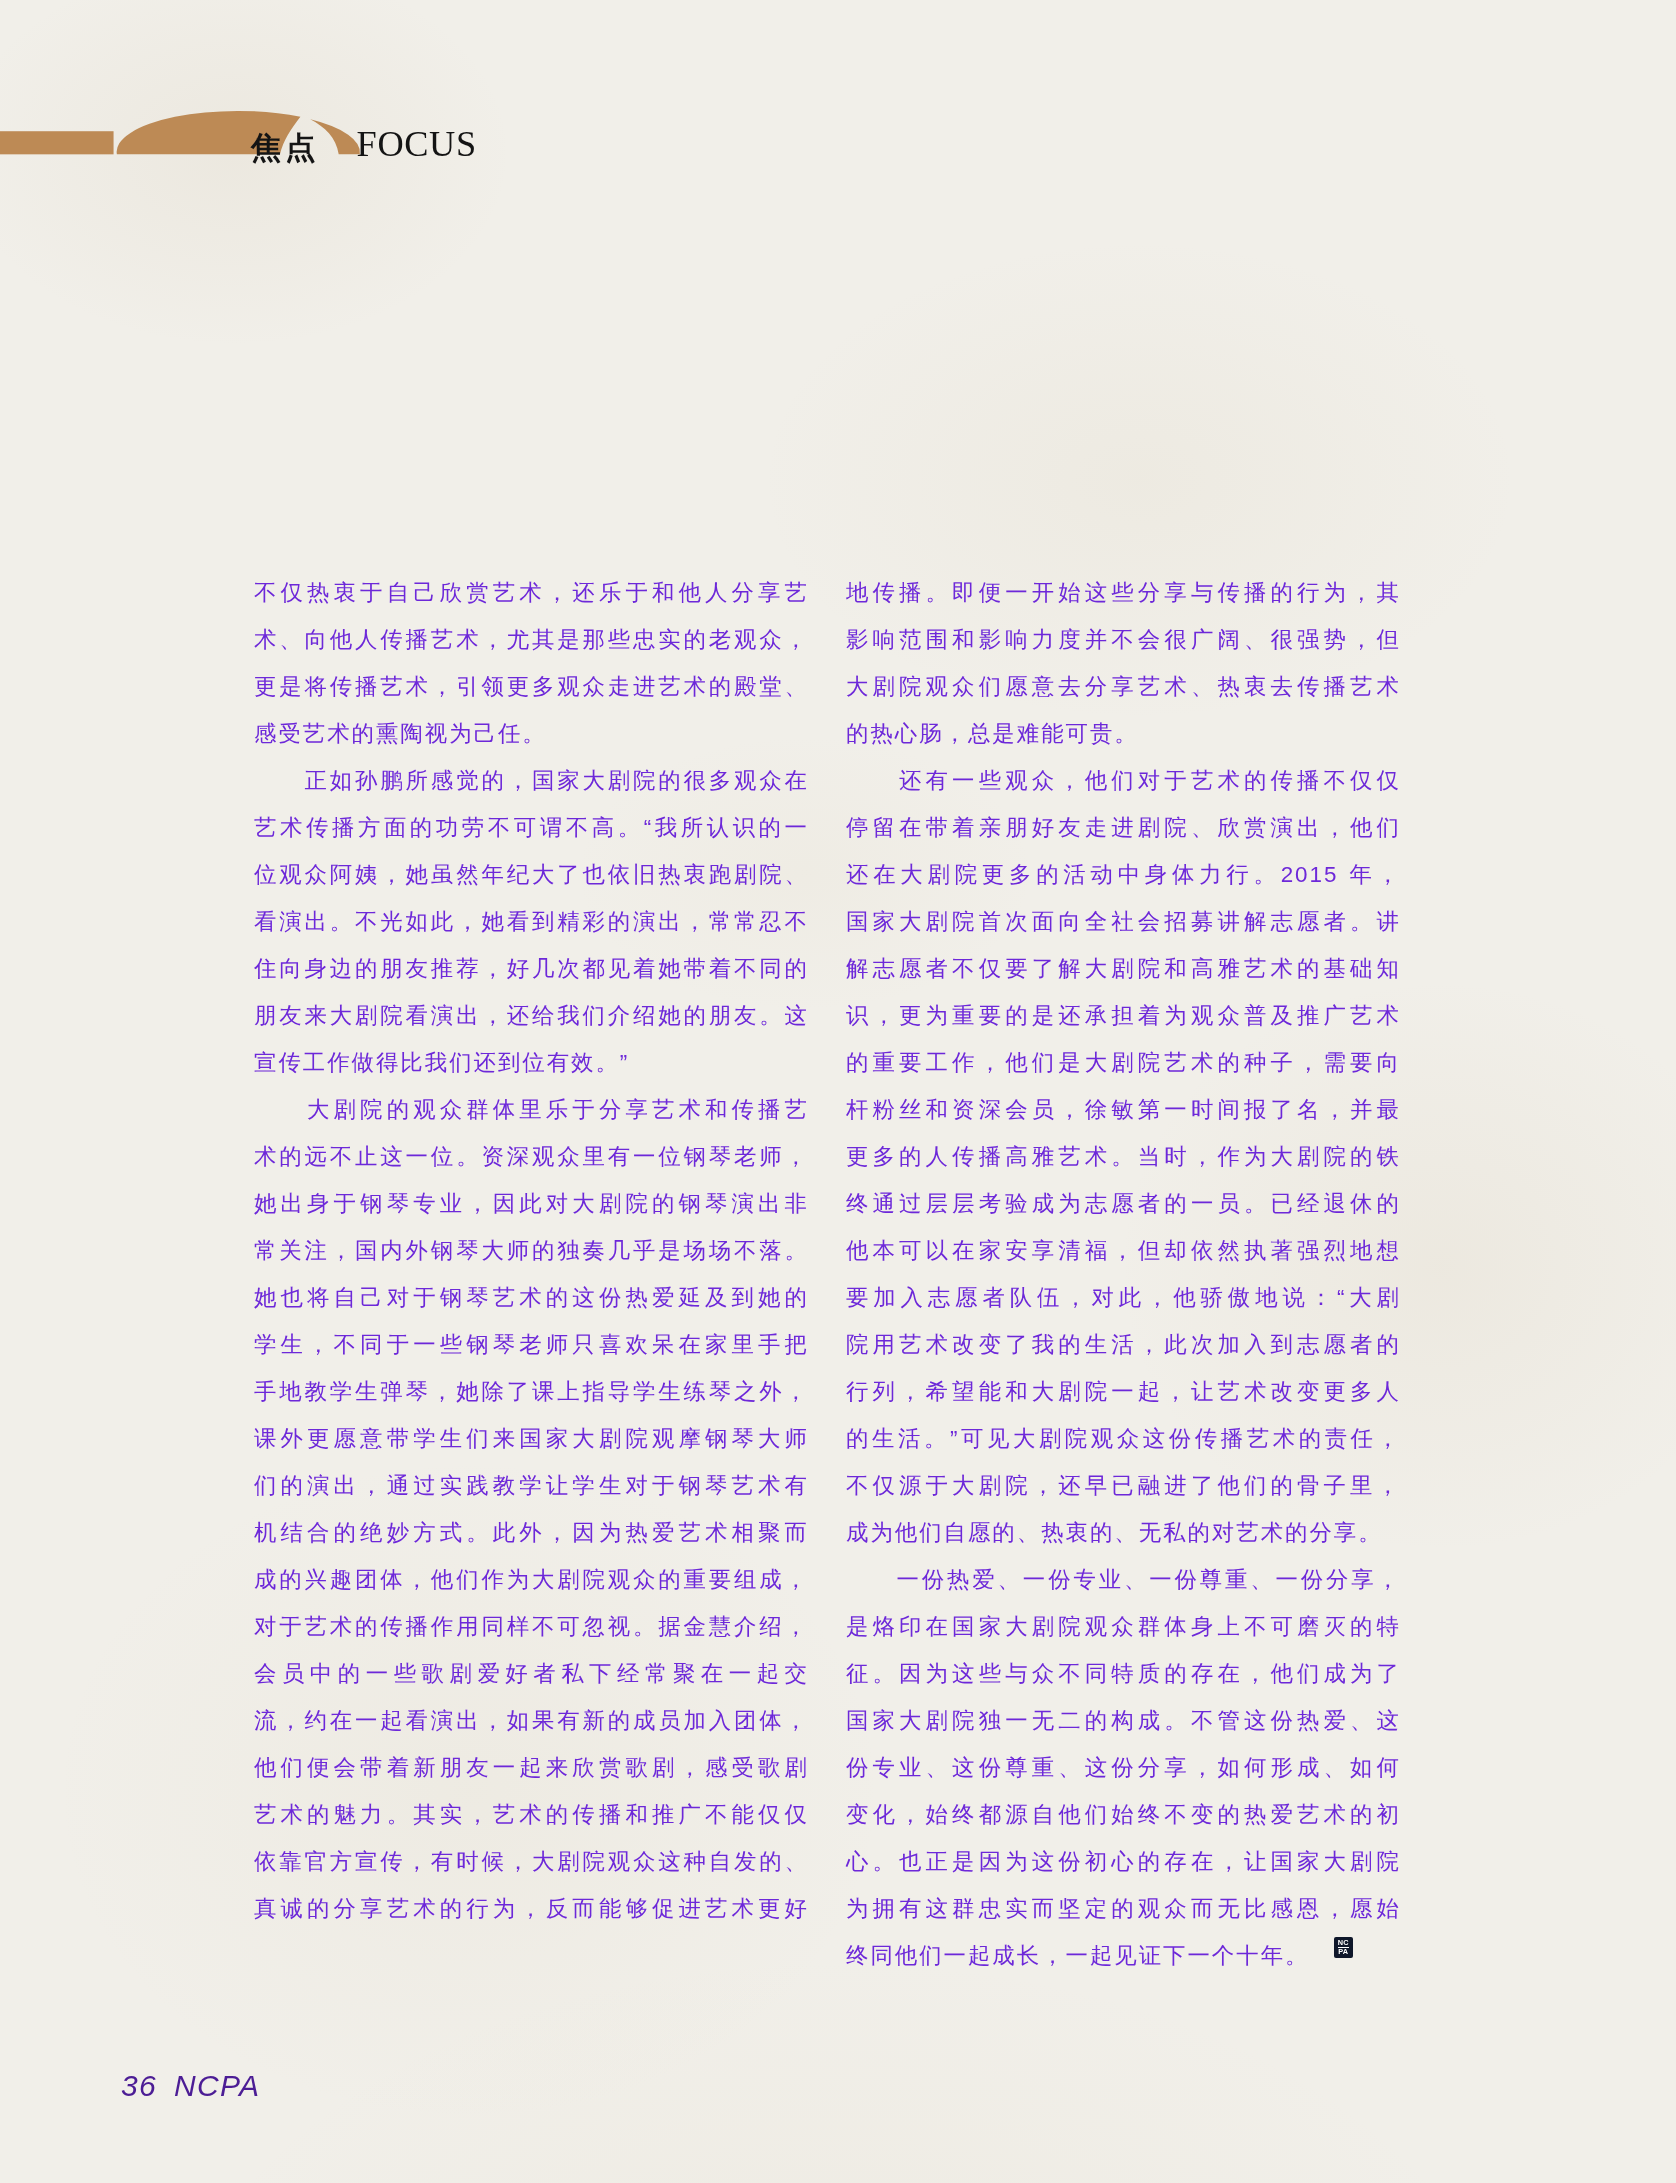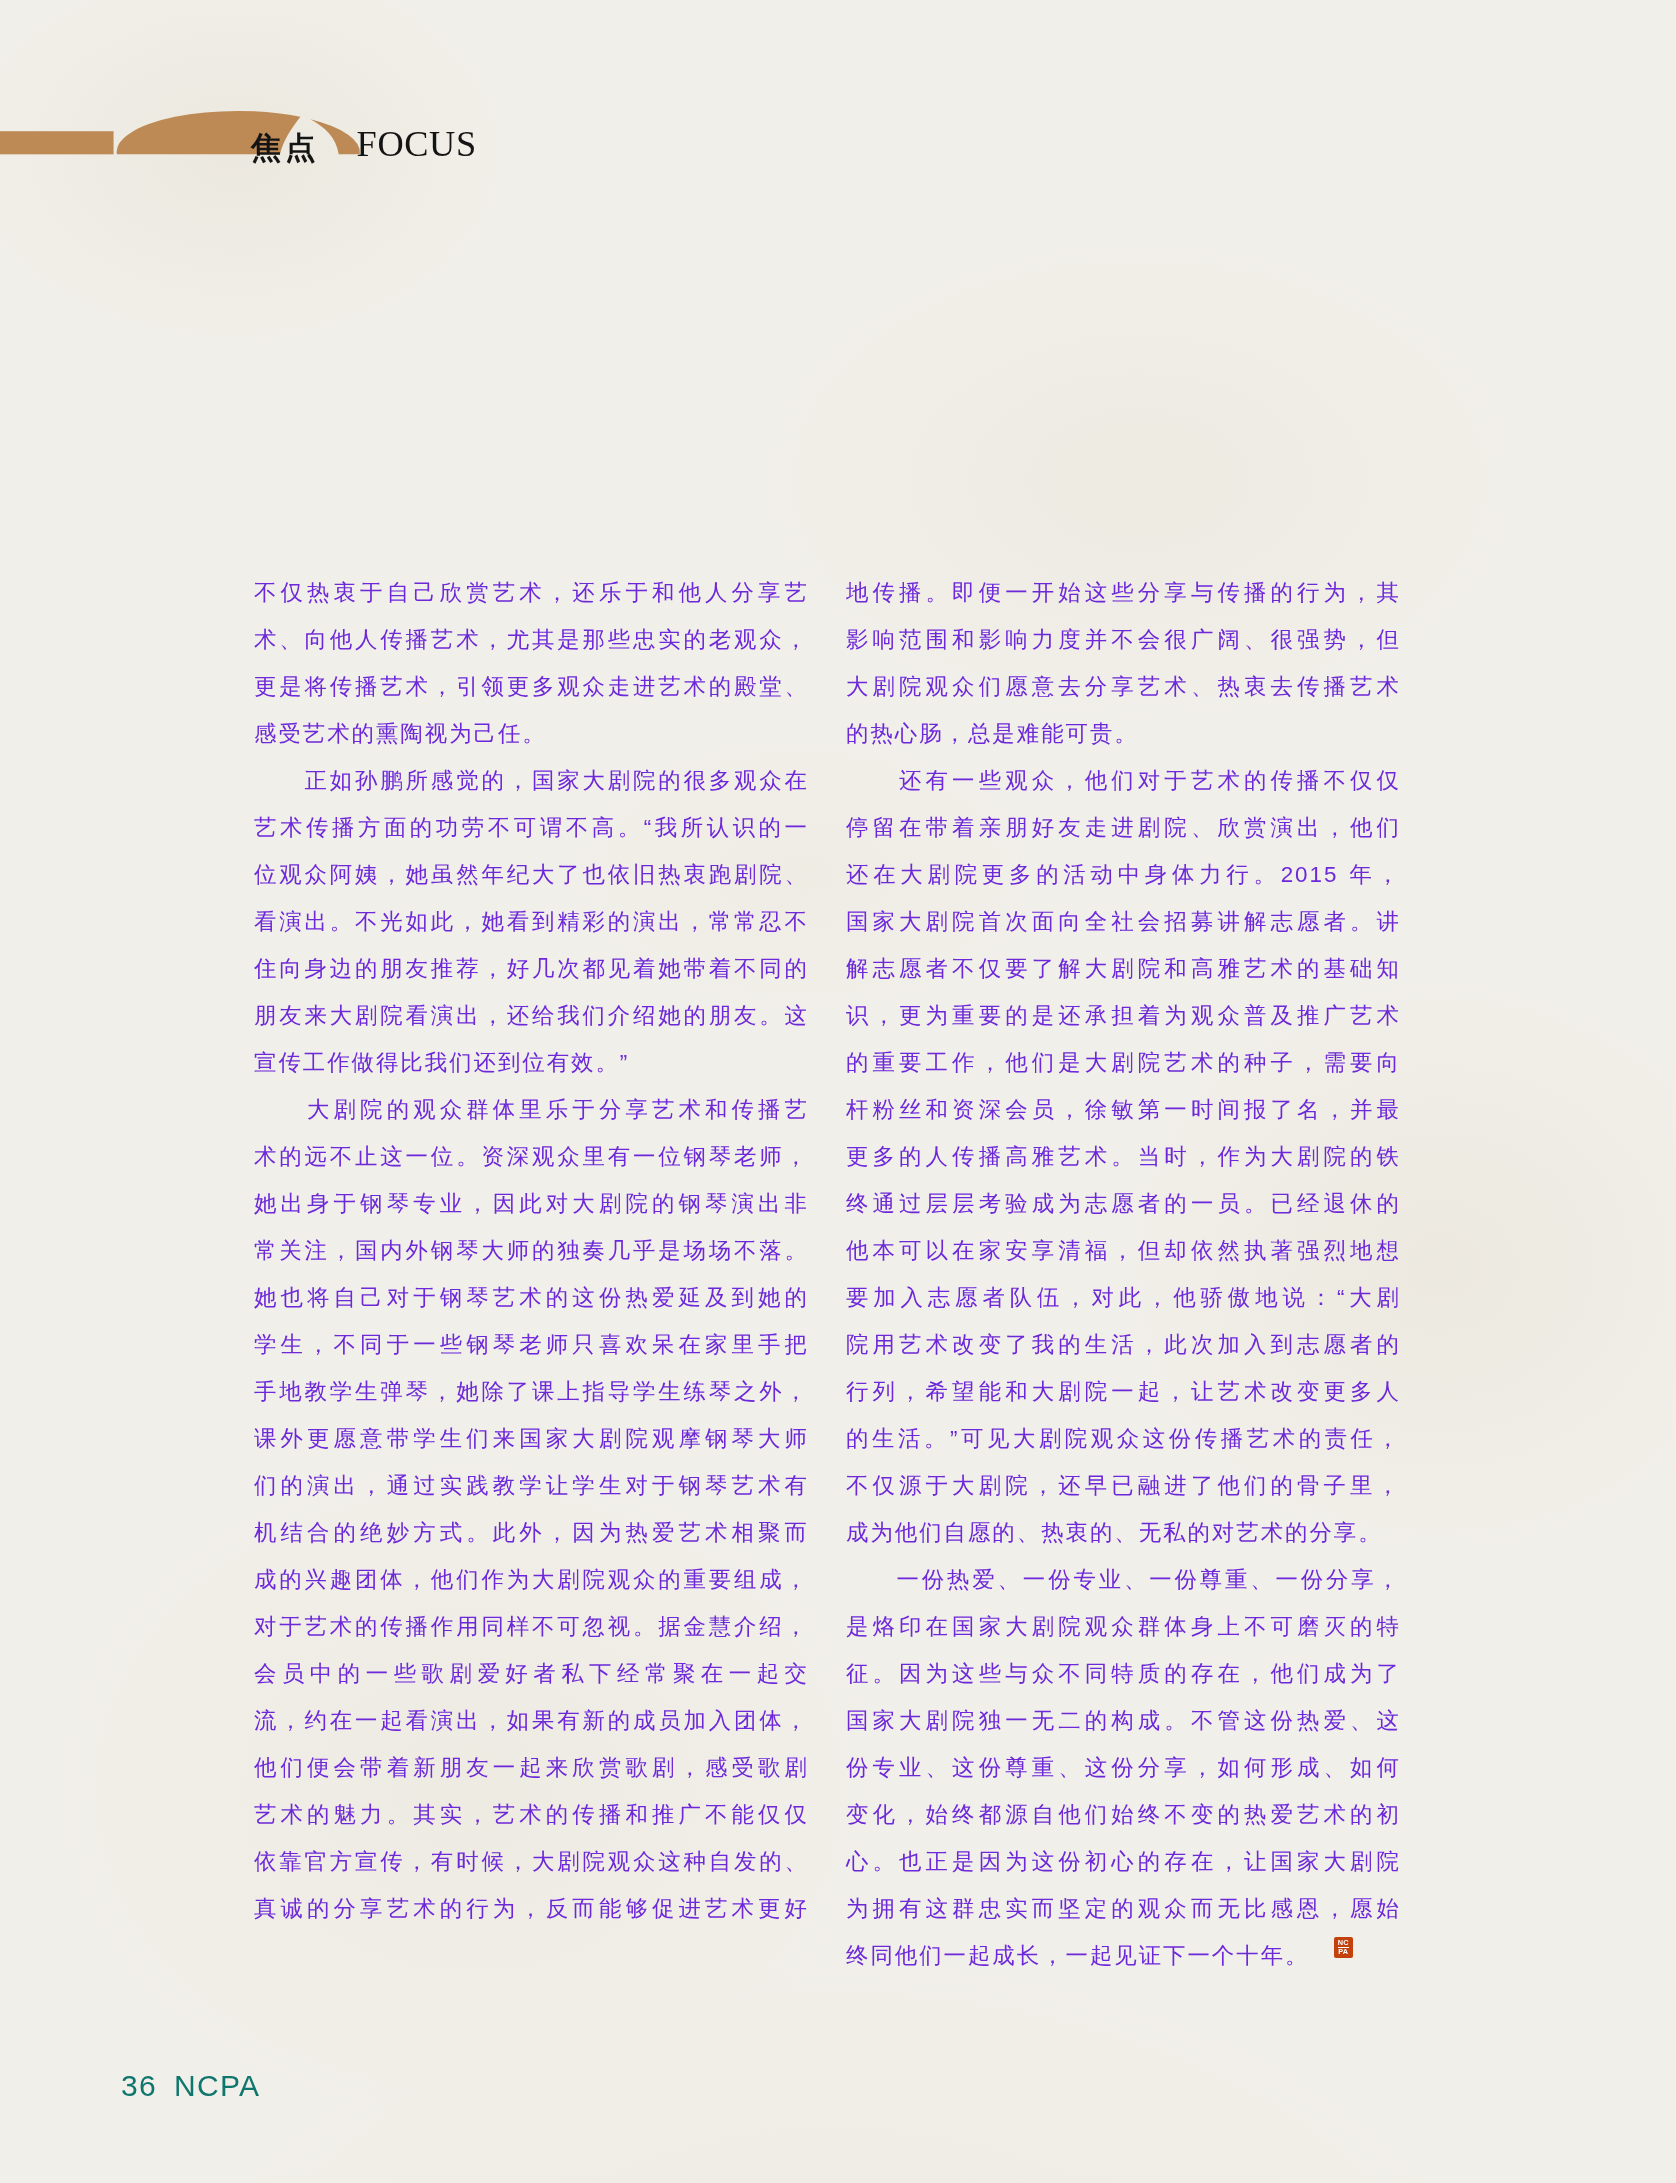--- a/index.html
+++ b/index.html
@@ -25,21 +25,21 @@
   .article-column {
     position:absolute; top:569px; width:555px;
     color:#6d28d9; font-size:22.4px; line-height:47px; letter-spacing:2px;
   }
   .col-left  { left:254px; }
   .col-right { left:846px; }
   .line { height:47px; text-align:justify; text-align-last:justify; }
   .line.last { text-align-last:left; }
   .footer {
     position:absolute; left:121px; top:2069px;
-    font-size:30px; color:#0f766e; letter-spacing:1.3px;
+    font-size:30px; color:#4c1d95; letter-spacing:1.3px;font-style:italic;
   }
   .footer .brand { margin-left:17px; }
   .seal {
     position:absolute; left:1334px; top:1937px;
     width:18.5px; height:21px; border-radius:2px;
     display:flex; flex-direction:column; align-items:center; justify-content:center;
     color:#ffffff; font-weight:bold; font-size:7.3px; line-height:8px; letter-spacing:0.3px;
     font-family:"Liberation Sans", sans-serif;
   }
   .seal .s1 { border-bottom:1.3px solid #ffffff; }
@@ -135,21 +135,21 @@
         <div class="line">国家大剧院独一无二的构成。不管这份热爱、这</div>
         <div class="line">份专业、这份尊重、这份分享，如何形成、如何</div>
         <div class="line">变化，始终都源自他们始终不变的热爱艺术的初</div>
         <div class="line">心。也正是因为这份初心的存在，让国家大剧院</div>
         <div class="line">为拥有这群忠实而坚定的观众而无比感恩，愿始</div>
         <div class="line last">终同他们一起成长，一起见证下一个十年。</div>
       </div>
     </div>
 </div>
 
-<div class="seal" style="background: #c2410c; color: rgb(255, 255, 255);">
+<div class="seal" style="background: #0f172a; color: rgb(255, 255, 255);">
   <span class="s1">NC</span>
   <span class="s2">PA</span>
 </div>
 
 <div class="footer">
   <span>36</span><span class="brand">NCPA</span>
 </div>
 
 
 </body></html>

